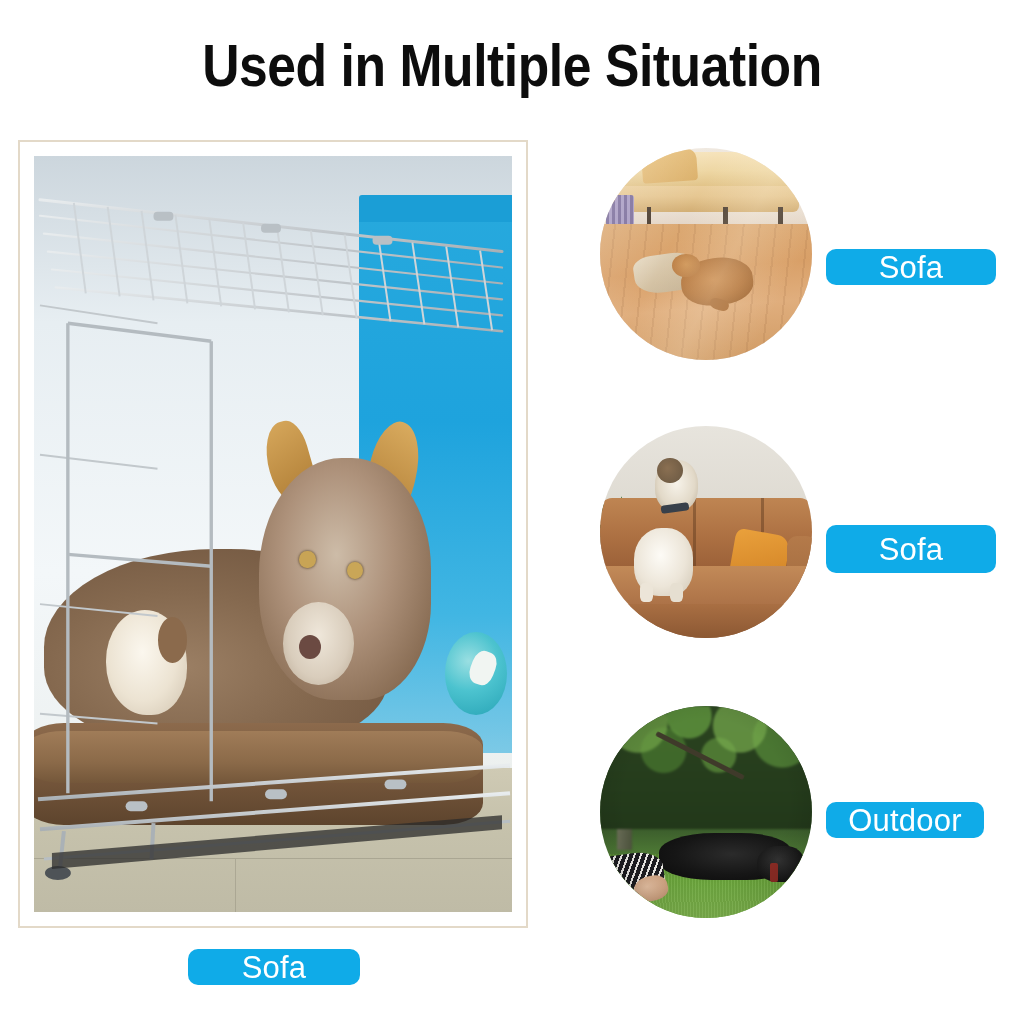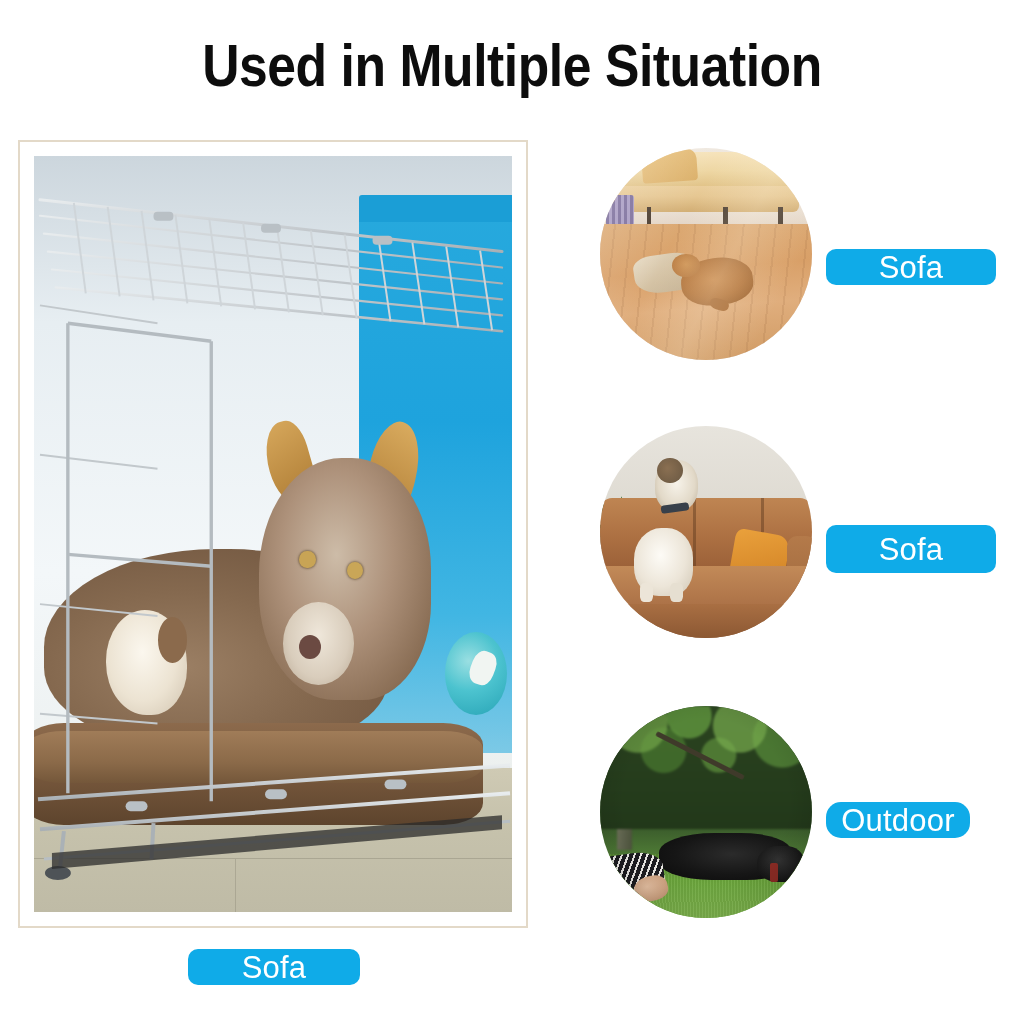--- a/index.html
+++ b/index.html
@@ -262,21 +262,21 @@
     font-weight: 400;
     letter-spacing: 0.2px;
     display: flex;
     align-items: center;
     justify-content: center;
     line-height: 1;
   }
   .badge-crate  { left: 188px; top: 949px; width: 172px; height: 36px; }
   .badge-floor  { left: 826px; top: 249px; width: 170px; height: 36px; }
   .badge-sofa   { left: 826px; top: 525px; width: 170px; height: 48px; }
-  .badge-outdoor{ left: 826px; top: 802px; width: 144px; height: 36px; border-radius: 15px; }
+  .badge-outdoor{ left: 826px; top: 802px; width: 158px; height: 36px; }
 
   
   .circle {
     position: absolute;
     left: 600px;
     width: 212px;
     height: 212px;
     border-radius: 50%;
     overflow: hidden;
   }

